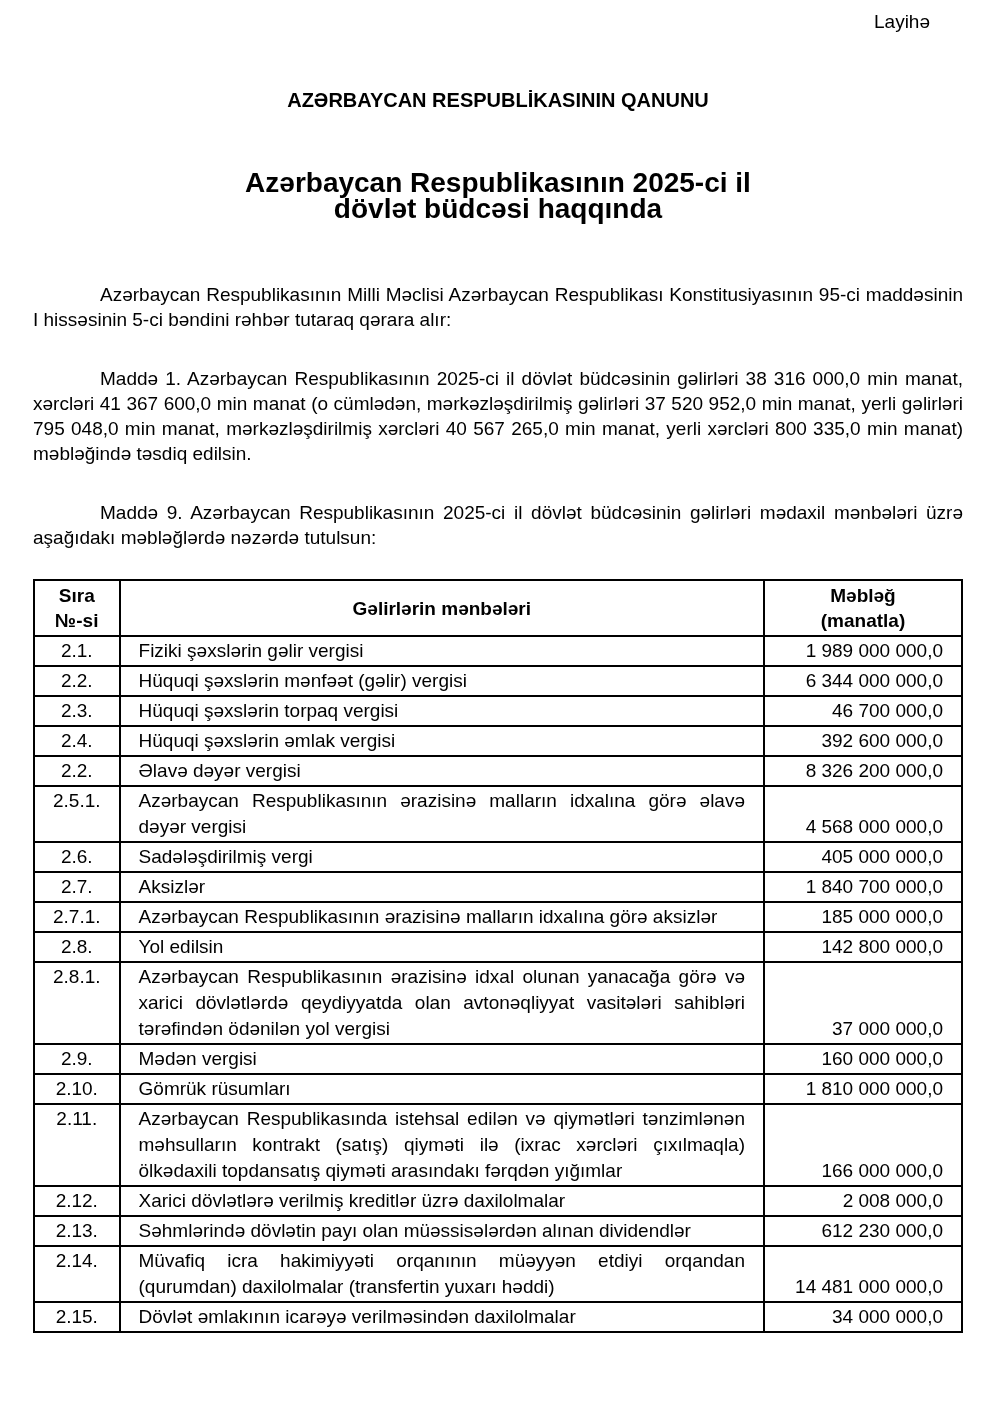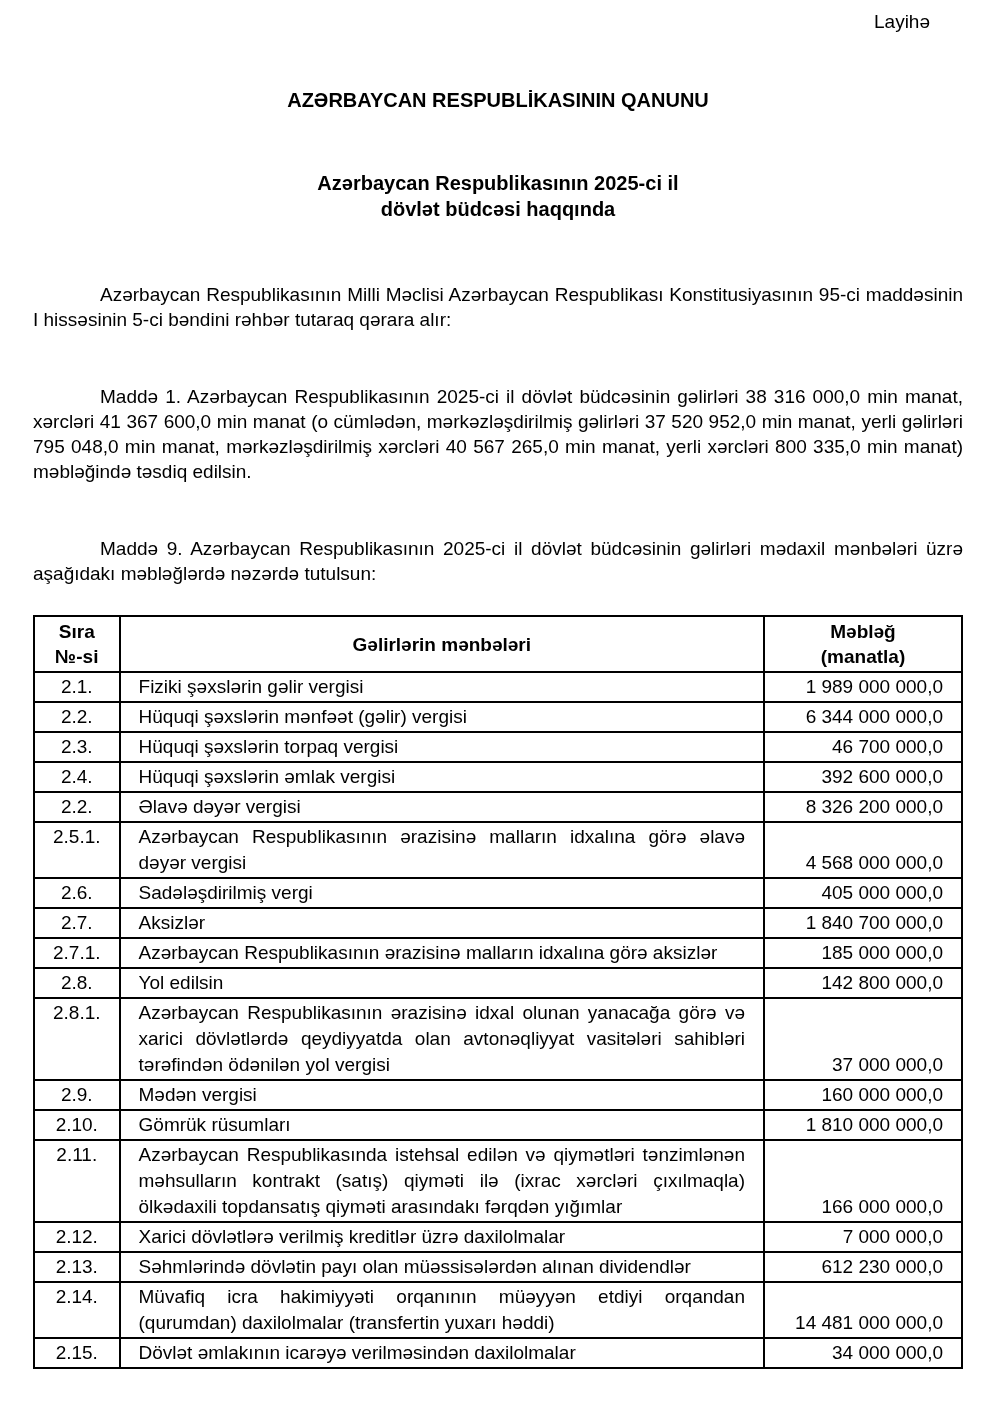--- a/index.html
+++ b/index.html
@@ -25,27 +25,27 @@
   .title {
     margin-top: 52px;
     text-align: center;
     font-size: 20px;
     font-weight: bold;
     line-height: 27px;
   }
   .subtitle {
     margin-top: 56px;
     text-align: center;
-    font-size: 20px;
+    font-size: 28px;
     font-weight: bold;
     line-height: 26px;
     white-space: pre-line;
   }
   .para {
-    margin-top: 52px;
+    margin-top: 34px;
     text-align: justify;
     text-indent: 67px;
     line-height: 25px;
   }
   .para.intro { margin-top: 60px; }
   .b { font-weight: normal; }
   table.rev {
     width: 100%;
     margin-top: 29px;
     border-collapse: collapse;
@@ -167,21 +167,21 @@
           <td class="amt">1 810 000 000,0</td>
         </tr>
         <tr>
           <td class="num">2.11.</td>
           <td class="src">Azərbaycan Respublikasında istehsal edilən və qiymətləri tənzimlənən məhsulların kontrakt (satış) qiyməti ilə (ixrac xərcləri çıxılmaqla) ölkədaxili topdansatış qiyməti arasındakı fərqdən yığımlar</td>
           <td class="amt">166 000 000,0</td>
         </tr>
         <tr>
           <td class="num">2.12.</td>
           <td class="src">Xarici dövlətlərə verilmiş kreditlər üzrə daxilolmalar</td>
-          <td class="amt">7 000 000,0</td>
+          <td class="amt">2 008 000,0</td>
         </tr>
         <tr>
           <td class="num">2.13.</td>
           <td class="src">Səhmlərində dövlətin payı olan müəssisələrdən alınan dividendlər</td>
           <td class="amt">612 230 000,0</td>
         </tr>
         <tr>
           <td class="num">2.14.</td>
           <td class="src">Müvafiq icra hakimiyyəti orqanının müəyyən etdiyi orqandan (qurumdan) daxilolmalar (transfertin yuxarı həddi)</td>
           <td class="amt">14 481 000 000,0</td>

